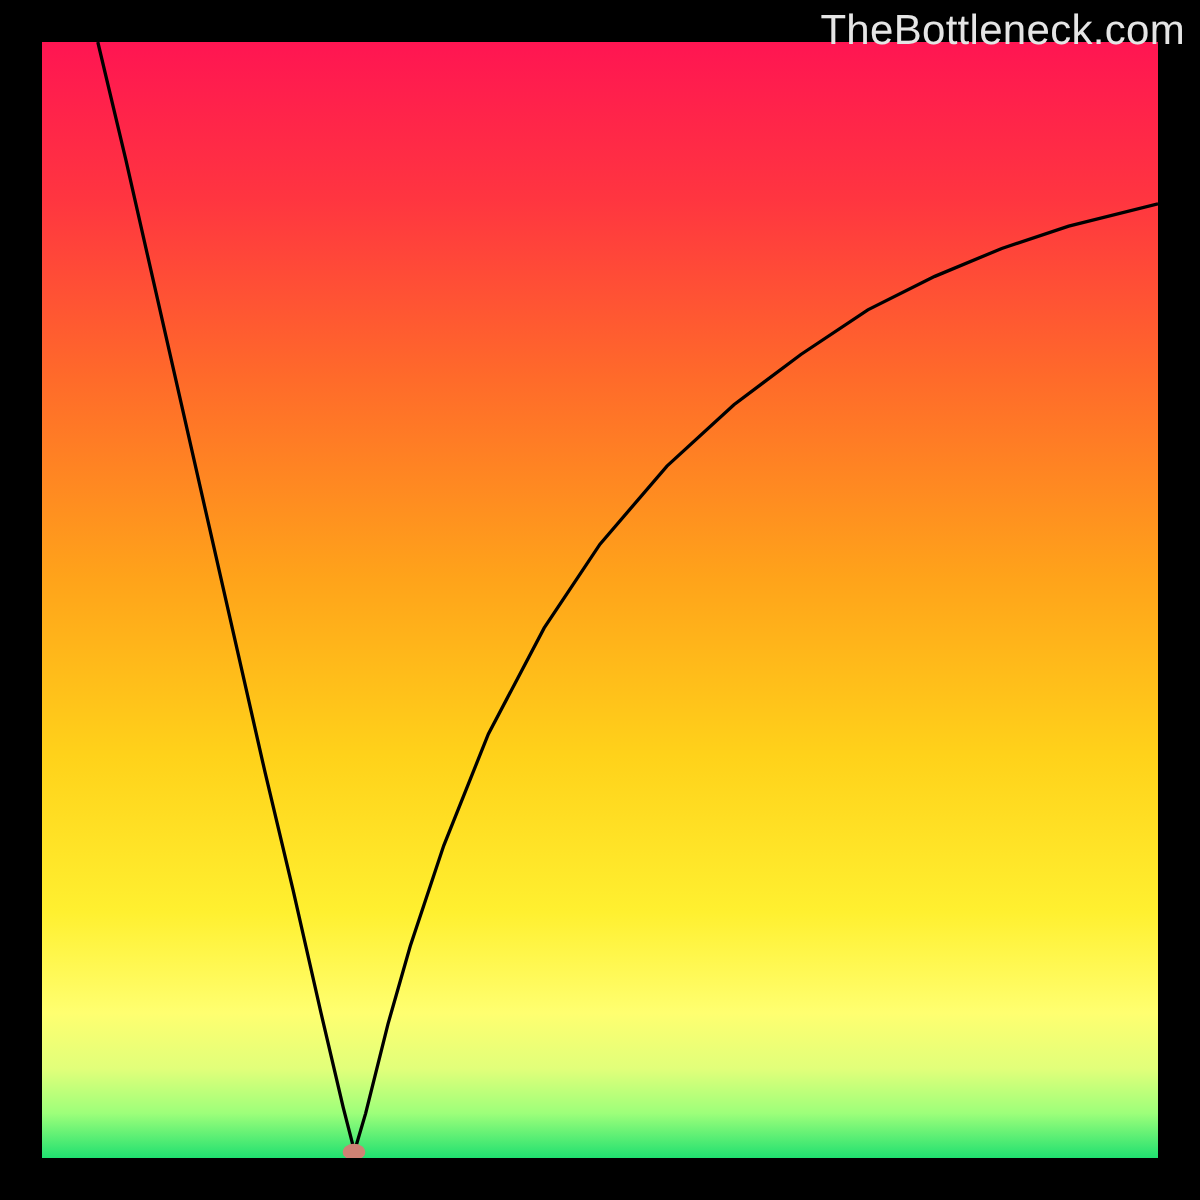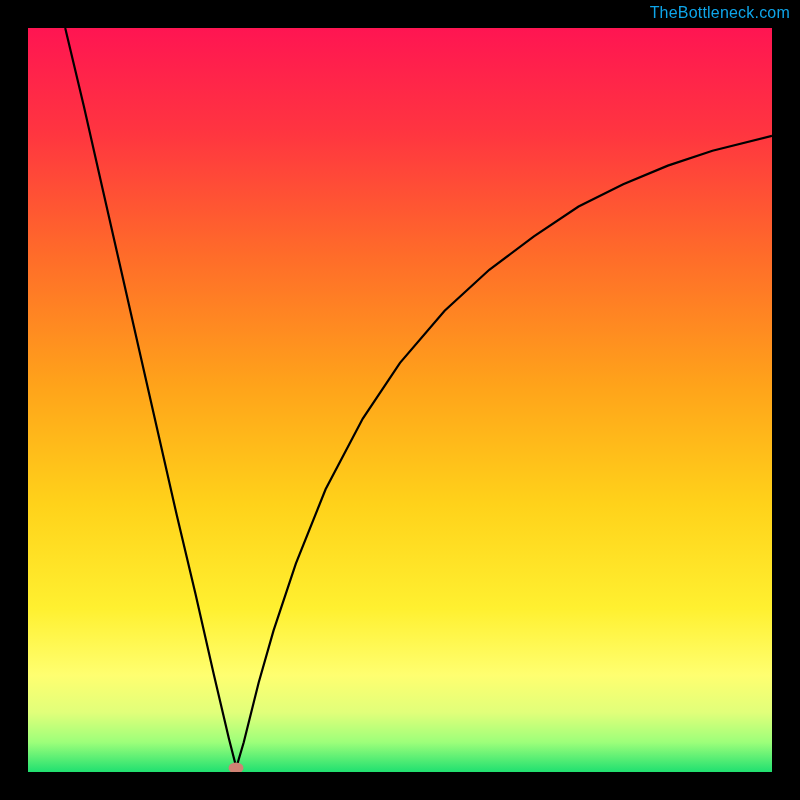--- a/index.html
+++ b/index.html
@@ -40,22 +40,22 @@
     width: 15px;
     height: 11px;
     border-radius: 50%;
     background: #cf8274;
     transform: translate(-50%, -50%);
   }
   .watermark {
     position: absolute;
     top: 4px;
     right: 10px;
-    color: #0ea5e9;
-    font-size: 16px;
+    color: #e5e5e5;
+    font-size: 28px;
     font-weight: 500;
     letter-spacing: 0.2px;
     user-select: none;
   }
 </style>
 </head>
 <body>
 
 <div class="frame">
 

